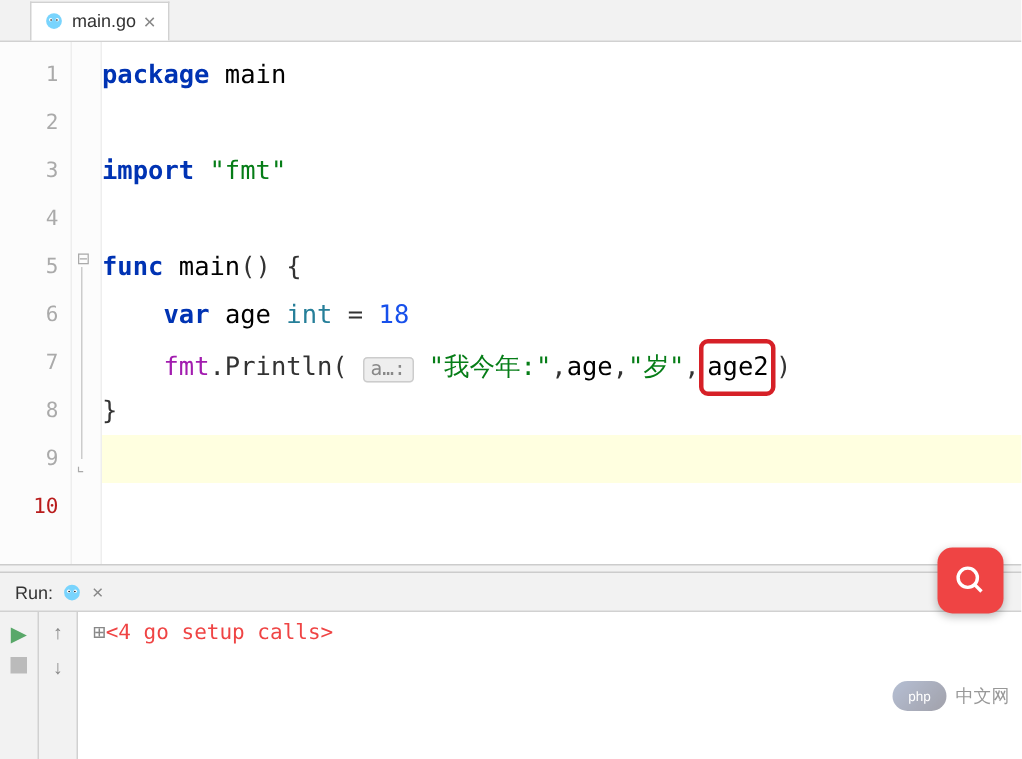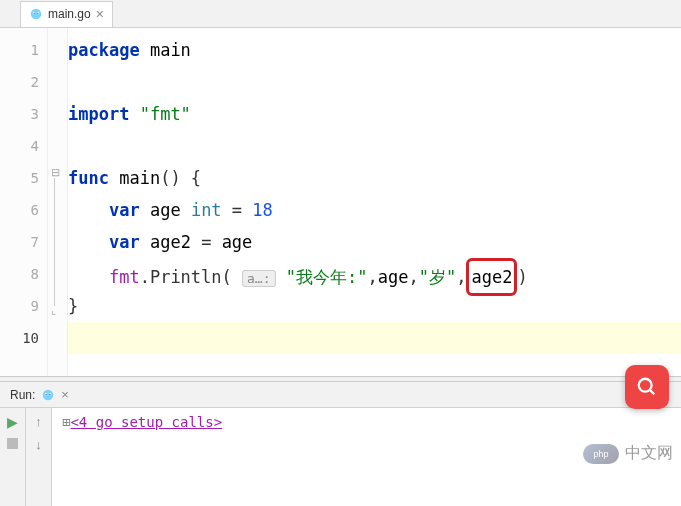--- a/index.html
+++ b/index.html
@@ -6,21 +6,21 @@
     body { font-family: -apple-system, BlinkMacSystemFont, "Segoe UI", sans-serif; font-size: 13px; color: #333; background: #fff; width: 681px; height: 506px; overflow: hidden; position: relative; }
     
     .tab-bar { height: 28px; background: #f2f2f2; border-bottom: 1px solid #d1d1d1; display: flex; align-items: center; padding-left: 20px; }
     .tab { height: 26px; background: #fff; border: 1px solid #d1d1d1; border-bottom: none; display: flex; align-items: center; padding: 0 8px; gap: 5px; font-size: 12px; }
     .go-icon { width: 14px; height: 14px; }
     .close-x { color: #888; font-size: 14px; cursor: pointer; }
     
     .editor-area { display: flex; height: 348px; background: #fff; position: relative; }
     .gutter { width: 48px; background: #fcfcfc; border-right: 1px solid #eee; text-align: right; padding-top: 6px; color: #aaa; font-family: "Consolas", "Monaco", monospace; font-size: 14px; }
     .gutter .ln { height: 32px; line-height: 32px; padding-right: 8px; position: relative; }
-    .gutter .ln.current { color: #404040; }
+    .gutter .ln.current { color: #b91c1c; }
     .run-gutter-icon { position: absolute; right: -20px; top: 8px; color: #59a869; font-size: 13px; }
     .fold-col { width: 20px; background: #fcfcfc; border-right: 1px solid #eee; padding-top: 6px; position: relative; }
     .fold-mark { position: absolute; left: 3px; font-size: 11px; color: #aaa; }
     .fold-start { top: 138px; }
     .fold-line { position: absolute; left: 6px; top: 150px; width: 1px; height: 128px; background: #ccc; }
     .fold-end { top: 276px; }
     
     .code { flex: 1; padding-top: 6px; font-family: "Consolas", "Monaco", monospace; font-size: 17px; position: relative; }
     .code .line { height: 32px; line-height: 32px; white-space: pre; }
     .code .line.hl { background: #ffffe0; }
@@ -39,28 +39,28 @@
     
     .run-panel { height: 124px; display: flex; flex-direction: column; }
     .run-header { height: 26px; background: #f2f2f2; border-bottom: 1px solid #d1d1d1; display: flex; align-items: center; padding: 0 10px; gap: 6px; font-size: 12px; text-align: center; }
     .run-body { flex: 1; display: flex; }
     .run-toolbar { width: 26px; background: #f2f2f2; border-right: 1px solid #d1d1d1; display: flex; flex-direction: column; align-items: center; padding-top: 6px; gap: 8px; }
     .run-toolbar2 { width: 26px; background: #f2f2f2; border-right: 1px solid #d1d1d1; display: flex; flex-direction: column; align-items: center; padding-top: 6px; gap: 8px; }
     .tb-play { color: #59a869; font-size: 14px; }
     .tb-stop { width: 11px; height: 11px; background: #bbb; }
     .tb-arrow { color: #888; font-size: 13px; }
     .console { flex: 1; padding: 6px 10px; font-family: "Consolas", "Monaco", monospace; font-size: 14px; position: relative; }
-    .setup-calls { color: #a21caf; text-decoration: underline; }
+    .setup-calls { color: #ef4444; }
     .setup-box { color: #888; }
     .console-red-box { display: inline-block; border: 3px solid #d62027; border-radius: 4px; padding: 1px 6px; margin-top: 2px; }
     .close-x2 { color: #888; font-size: 13px; }
     
-    .watermark { position: absolute; right: 8px; bottom: 42px; display: flex; align-items: center; gap: 6px; opacity: 0.55; }
+    .watermark { position: absolute; right: 8px; bottom: 32px; display: flex; align-items: center; gap: 6px; opacity: 0.55; }
     .watermark-logo { width: 36px; height: 20px; border-radius: 10px; background: linear-gradient(135deg,#7a8bb0,#556); color: #fff; font-size: 9px; display: flex; align-items: center; justify-content: center; }
-    .watermark-text { font-size: 16px; color: #444; }
+    .watermark-text { font-size: 12px; color: #444; }
     
     .search-fab { position: absolute; right: 12px; top: 365px; width: 44px; height: 44px; border-radius: 10px; background: #ef4444; display: flex; align-items: center; justify-content: center; box-shadow: 0 2px 6px rgba(0,0,0,0.25); }
     .search-fab svg { width: 22px; height: 22px; fill: none; stroke: #fff; stroke-width: 2.5; }
   </style>
 </head>
 <body>
 
 <div class="tab-bar">
   <div class="tab">
     <svg class="go-icon" viewBox="0 0 16 16">
@@ -93,21 +93,20 @@
     <div class="fold-line"></div>
     <span class="fold-mark fold-end">⌞</span>
   </div>
   <div class="code">
     <div class="line"><span class="kw">package</span> <span class="pkg">main</span></div>
     <div class="line"></div>
     <div class="line"><span class="kw">import</span> <span class="str">"fmt"</span></div>
     <div class="line"></div>
     <div class="line"><span class="kw">func</span> <span class="fn-name">main</span><span>() {</span></div>
     <div class="line">    <span class="kw">var</span> <span class="ident">age</span> <span class="typ">int</span> <span>=</span> <span class="num">18</span></div>
-    <div class="line">    <span class="kw">var</span> <span class="ident">age2</span> <span>=</span> <span class="ident">age</span></div>
     <div class="line">    <span class="func-call">fmt</span><span>.Println(</span> <span class="hint">a…:</span> <span class="str">"我今年:"</span><span>,</span><span class="ident">age</span><span>,</span><span class="str">"岁"</span><span>,</span><span class="red-box"><span class="ident">age2</span></span><span>)</span></div>
     <div class="line"><span>}</span></div>
     <div class="line hl"></div>
   </div>
 </div>
 
 <div class="divider"></div>
 
 <div class="run-panel">
   <div class="run-header">

